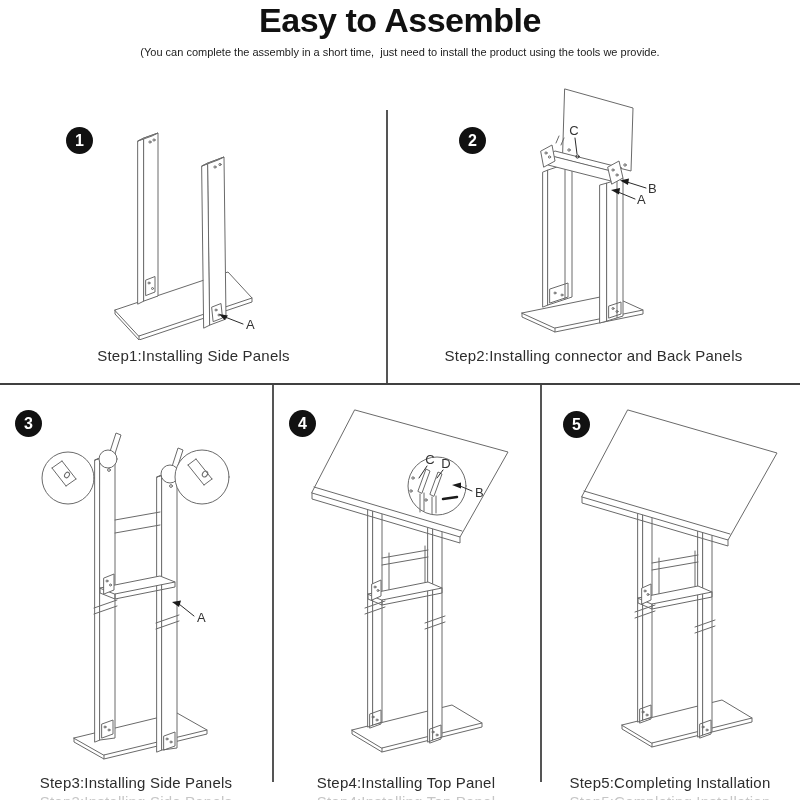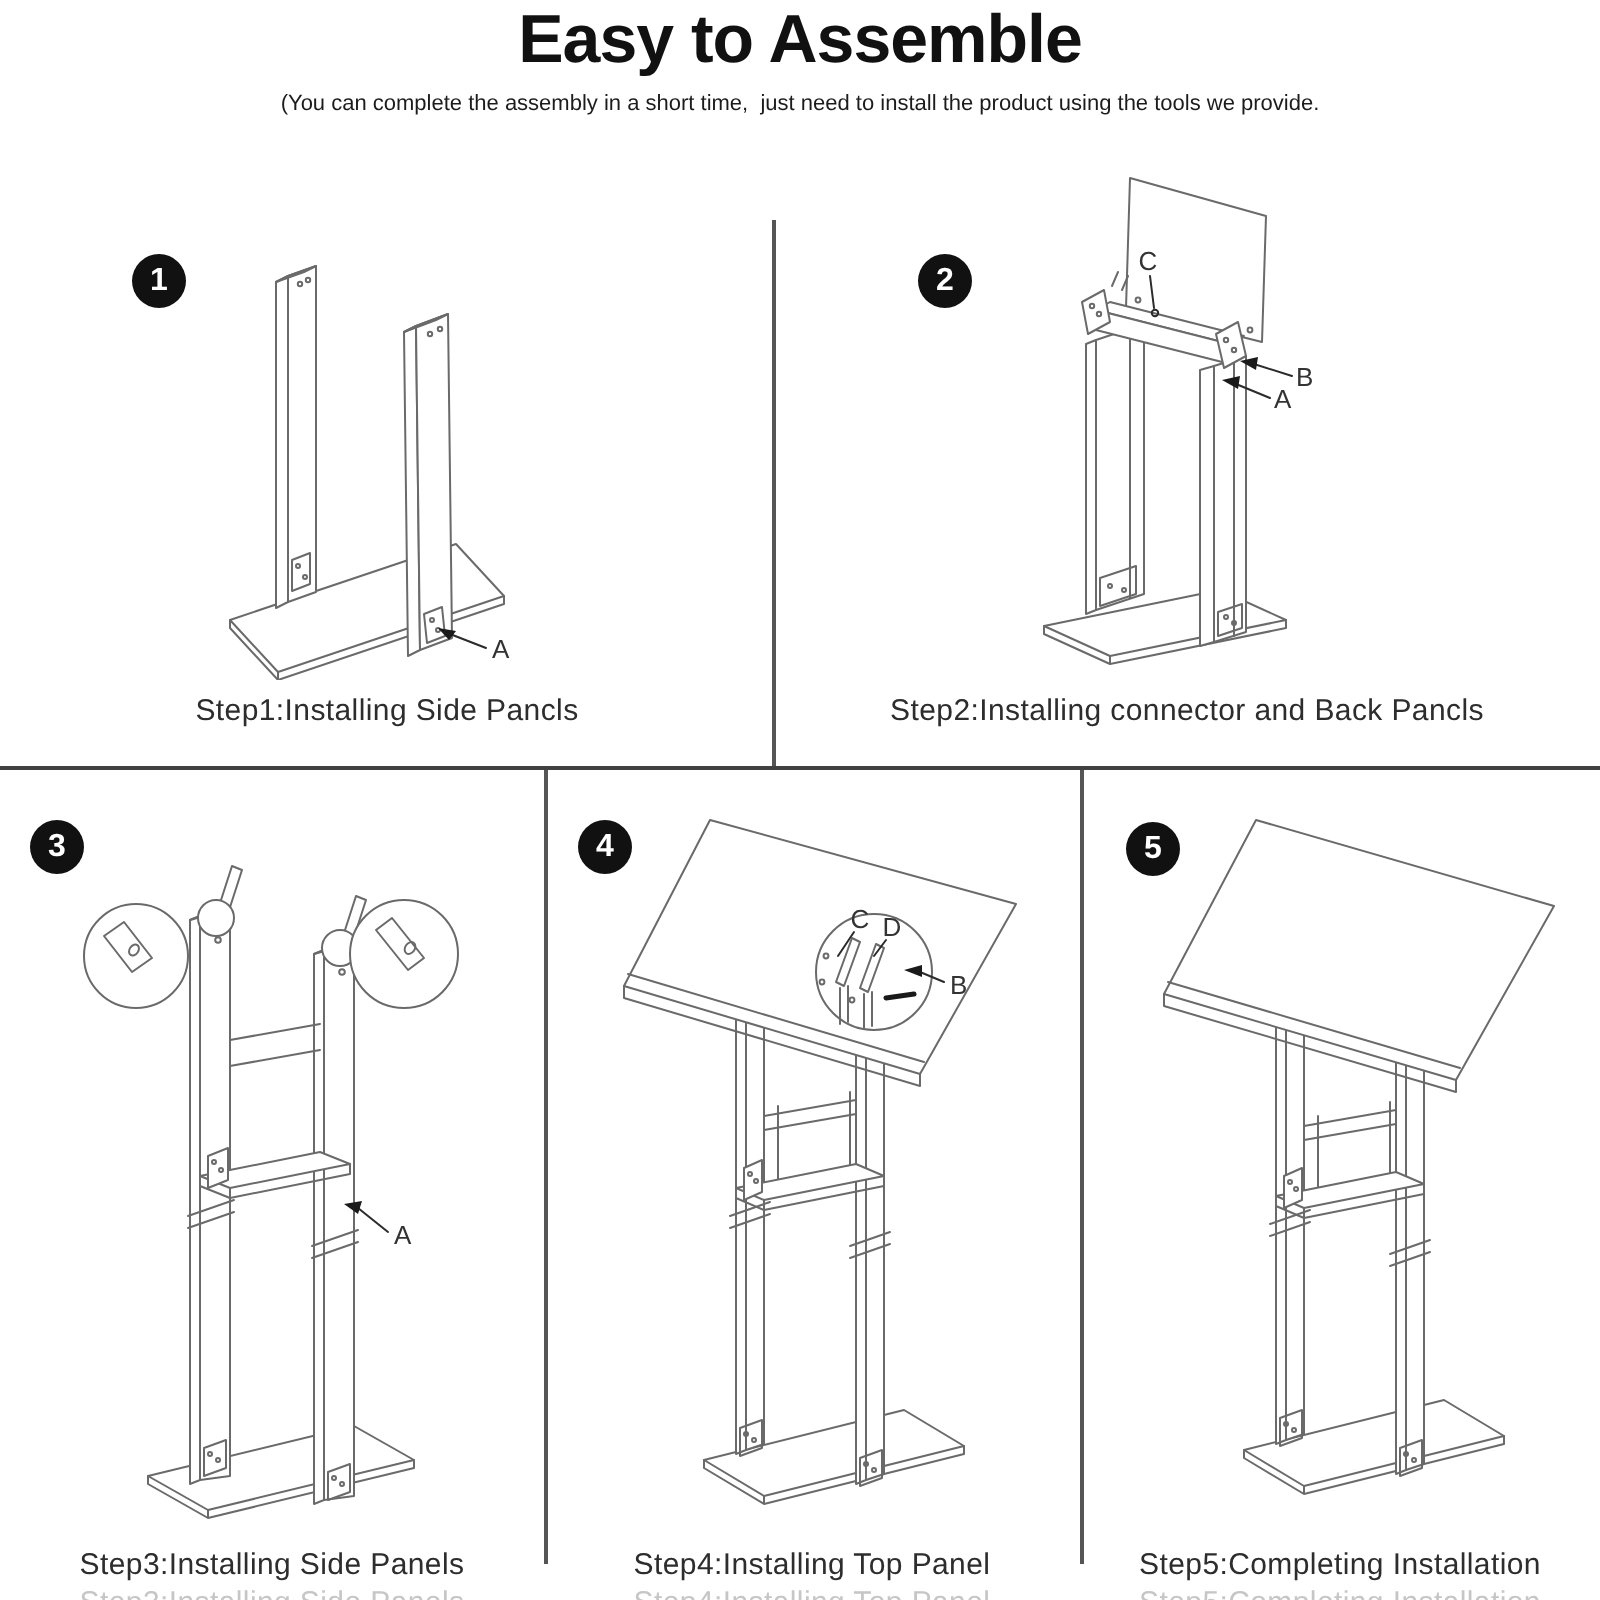--- a/index.html
+++ b/index.html
@@ -298,22 +298,22 @@
       <path d="M85,214 L105,207 M85,220 L105,213"></path>
       <path d="M145,229 L165,222 M145,235 L165,228"></path>
     </g>
     <g>
       <path class="wh" d="M78,12 L227,55 L178,142 L32,99 Z"></path>
       <path d="M32,99 L32,105 L178,148 L178,142"></path>
       <path d="M34,93 L180,136"></path>
     </g>
   </svg>
 
-  <div class="caption" style="left:0;top:347px;width:387px;">Step1:Installing Side Pancls</div>
-  <div class="caption" style="left:387px;top:347px;width:413px;">Step2:Installing connector and Back Pancls</div>
+  <div class="caption" style="left:0;top:347px;width:387px;">Step1:Installing Side Panels</div>
+  <div class="caption" style="left:387px;top:347px;width:413px;">Step2:Installing connector and Back Panels</div>
   <div class="caption" style="left:0;top:774px;width:272px;">Step3:Installing Side Panels</div>
   <div class="caption" style="left:272px;top:774px;width:268px;">Step4:Installing Top Panel</div>
   <div class="caption" style="left:540px;top:774px;width:260px;">Step5:Completing Installation</div>
 
   <div class="artifact" style="left:0;width:272px;"><span>Step3:Installing Side Panels</span></div>
   <div class="artifact" style="left:272px;width:268px;"><span>Step4:Installing Top Panel</span></div>
   <div class="artifact" style="left:540px;width:260px;"><span>Step5:Completing Installation</span></div>
 
 </div>
 

